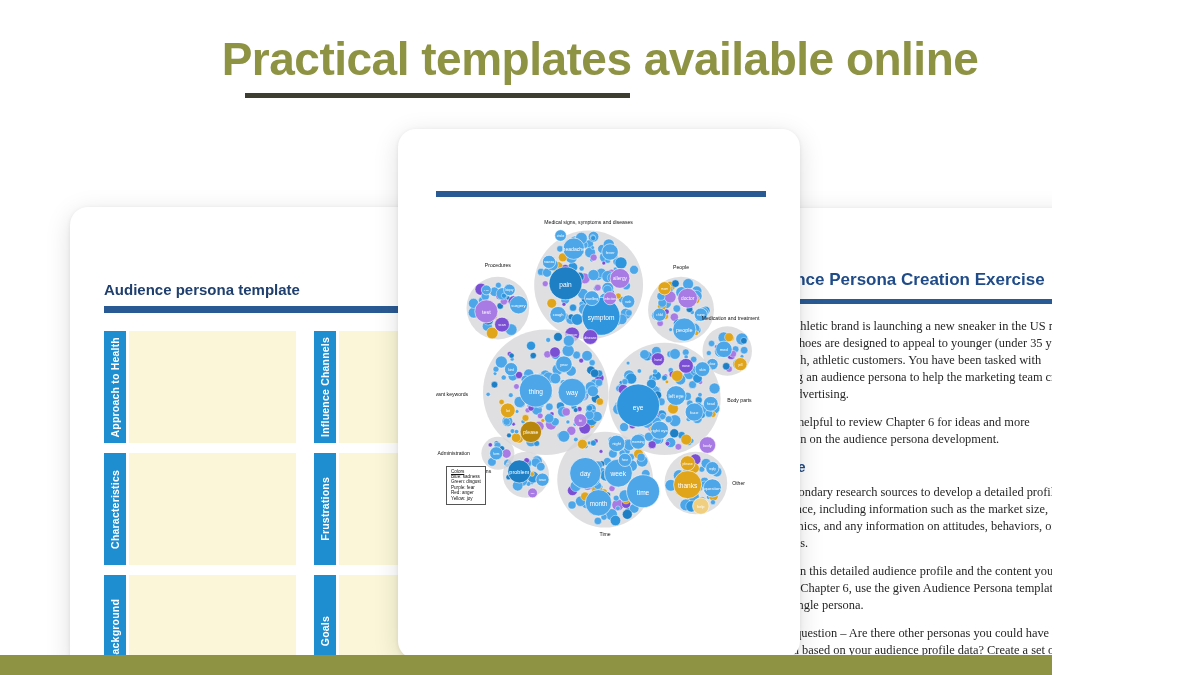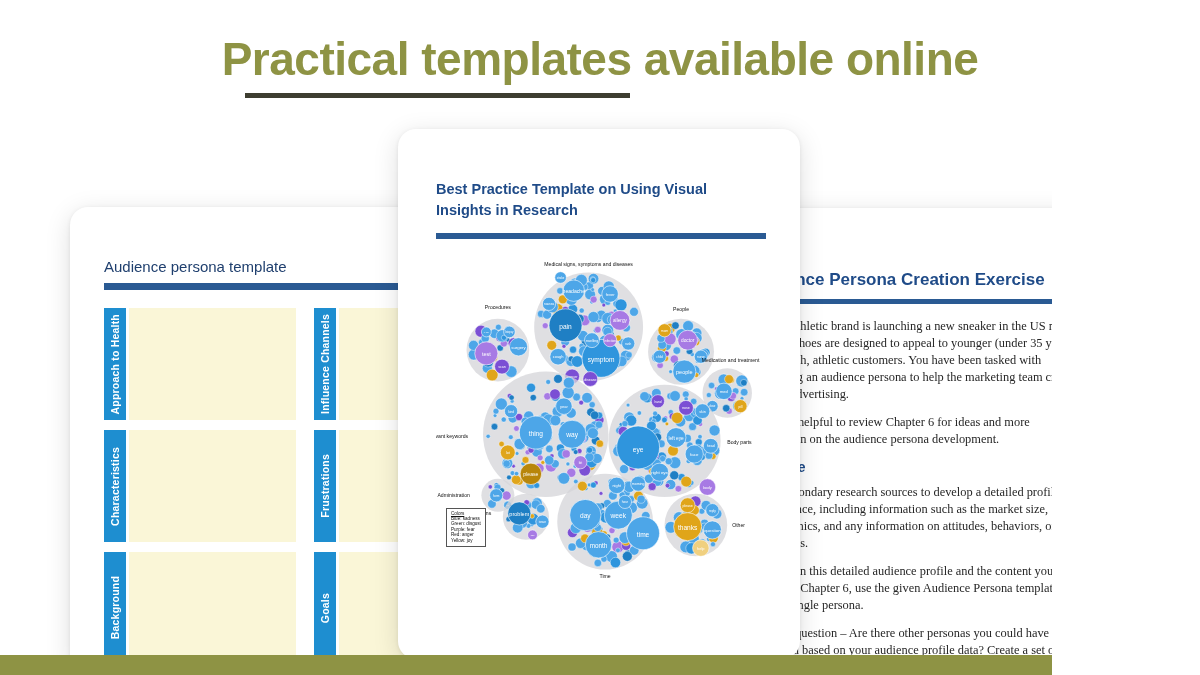--- a/index.html
+++ b/index.html
@@ -63,22 +63,22 @@
     left: 70px; top: 207px;
     width: 470px; height: 470px;
     z-index: 10;
   }
   #card-left .inner { padding: 42px 34px 0 34px; }
   .or-title {
     font-size: 27px; font-weight: bold;
     color: #8e9344; letter-spacing: -0.2px;
   }
   .or-sub {
-    margin-top: 9px;
-    font-size: 15px; font-weight: normal;
+    margin-top: 32px;
+    font-size: 15px; font-weight: bold;
     color: #1f3f6e;
   }
   .or-rule {
     margin-top: 8px;
     width: 100%; height: 7px;
     background: #2a5a93;
   }
   .persona-grid {
     margin-top: 18px;
     display: grid;
@@ -253,21 +253,20 @@
         <div class="ap-sub">Exercise</div>
         <p>1. Use secondary research sources to develop a detailed profile of this audience, including information such as the market size, demographics, and any information on attitudes, behaviors, or preferences.</p>
         <p>2. Based on this detailed audience profile and the content you have learned in Chapter 6, use the given Audience Persona template to create a single persona.</p>
         <p>3. Bonus question – Are there other personas you could have developed based on your audience profile data? Create a set of three personas that could represent unique segments within your target audience.</p>
       </div>
     </div>
   </div>
 
   <div class="card" id="card-center">
     <div class="inner">
-      <div class="bp-title">Best Practice Template on Using Visual Insights in Research</div>
       <div class="bp-rule"></div>
 
       <div class="bubble-wrap">
         <svg class="bubble-svg" id="bubble-svg" viewBox="0 0 390 400" preserveAspectRatio="xMidYMid meet">
             <g>
               <circle cx="180" cy="80" r="66" fill="#d4d4d8" fill-opacity="0.75"></circle>
               <circle cx="142.4" cy="58.6" r="7.0" fill="#e0a51a" stroke="#ffffff" stroke-width="0.5"></circle>
               <circle cx="181.0" cy="30.2" r="4.9" fill="#4da6e8" stroke="#ffffff" stroke-width="0.5"></circle>
               <circle cx="207.2" cy="88.7" r="3.7" fill="#1f7fc4" stroke="#ffffff" stroke-width="0.5"></circle>
               <circle cx="167.9" cy="32.4" r="4.1" fill="#2f95dd" stroke="#ffffff" stroke-width="0.5"></circle>

